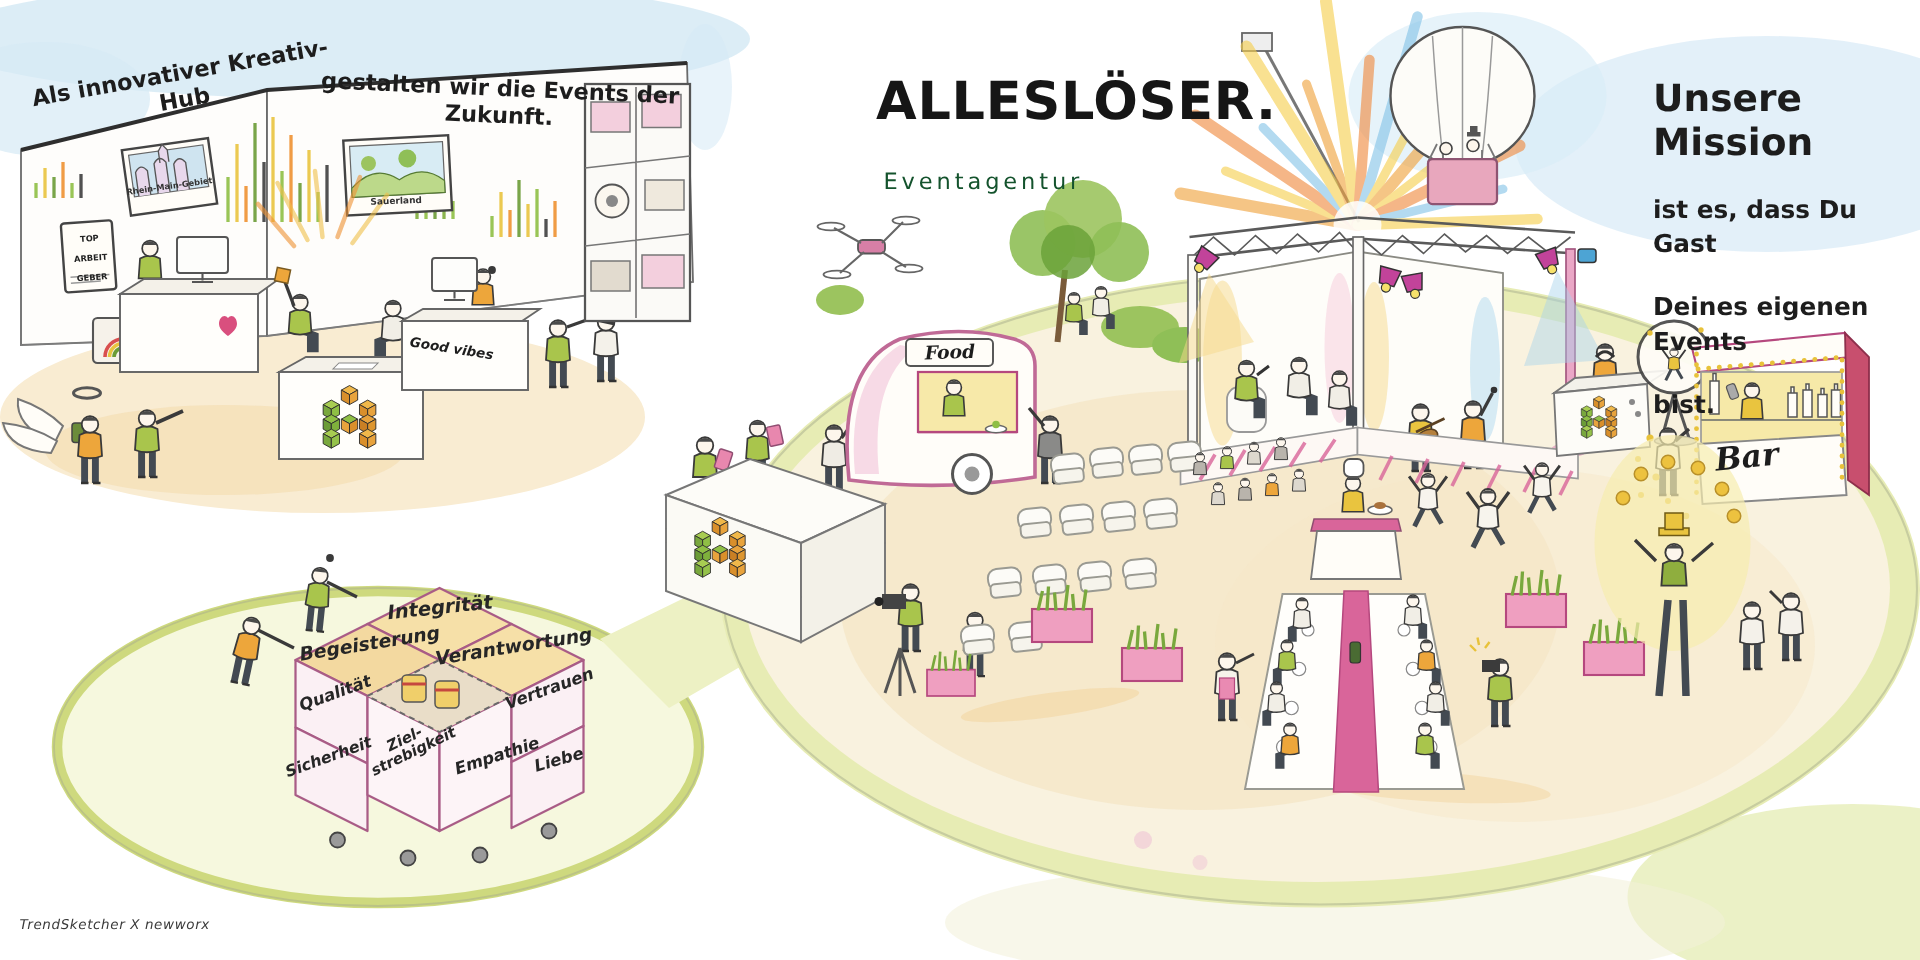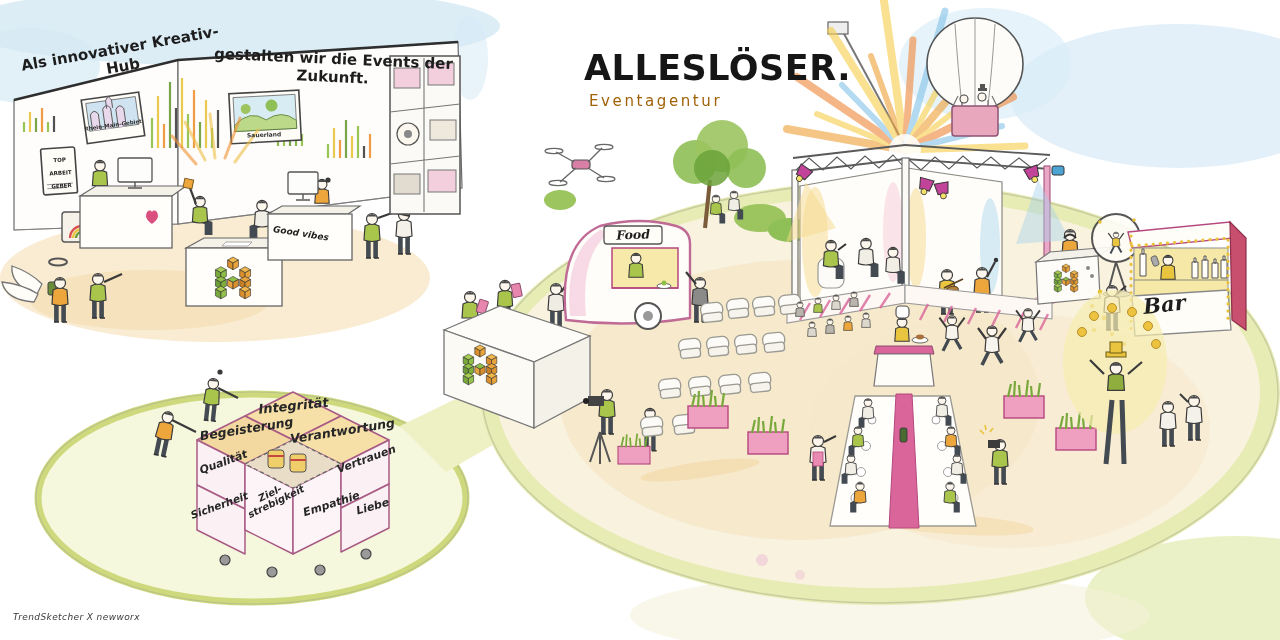--- a/index.html
+++ b/index.html
@@ -7,21 +7,21 @@
           font-family:"DejaVu Sans",sans-serif;}
   #art{position:absolute;left:0;top:0;z-index:1;}
   .txt{position:absolute;z-index:3;color:#1d1d1d;font-family:"DejaVu Sans",sans-serif;
        transform-origin:left top;white-space:pre-line;}
   .center{text-align:center;}
   .banner{font-size:15px;font-weight:700;}
   .caption{font-size:6px;font-weight:600;color:#333;}
   .award{font-size:5.5px;font-weight:800;line-height:1.2;text-align:center;color:#222;}
   .desk-sign{font-size:9px;font-style:italic;font-weight:600;}
   .logo-title{font-size:35px;font-weight:900;letter-spacing:.5px;color:#161616;}
-  .logo-sub{font-size:15px;font-weight:500;letter-spacing:2.6px;color:#a16207;}
+  .logo-sub{font-size:15px;font-weight:500;letter-spacing:2.6px;color:#14532d;margin-top:20px;}
   .mission-l1{font-size:25px;font-weight:800;}
   .mission-l{font-size:16.5px;font-weight:700;line-height:1.4;}
   .vlabel{font-size:11px;font-weight:700;font-style:italic;text-align:center;color:#262626;}
   .sign-serif{font-family:"DejaVu Serif",serif;font-style:italic;font-weight:700;}
   .credit{font-size:9px;color:#3a3a3a;letter-spacing:.4px;}
 </style>
 </head>
 <body>
 
 <div id="canvas">
@@ -577,20 +577,26 @@
   <div>TOP</div>
   <div>ARBEIT</div>
   <div>GEBER</div>
 </div>
 
 <div class="txt desk-sign" style="left:274px;top:224px;width:72px;transform:rotate(9deg);">Good vibes</div>
 
 <div class="txt logo-title" style="left:584px;top:48px;text-align:right;">ALLESLÖSER.</div>
 <div class="txt logo-sub" style="left:589px;top:92px;">Eventagentur</div>
 
+<div class="txt" style="left:1102px;top:32px;width:178px;">
+  <div class="mission-l1">Unsere Mission</div>
+  <div class="mission-l">ist es, dass Du Gast</div>
+  <div class="mission-l">Deines eigenen Events</div>
+  <div class="mission-l">bist.</div>
+</div>
 
 <div class="txt vlabel" style="left:238px;top:404px;width:110px;font-size:13px;transform:rotate(-6deg);">Integrität</div>
 <div class="txt vlabel" style="left:190px;top:430px;width:112px;font-size:12.5px;transform:rotate(-9deg);">Begeisterung</div>
 <div class="txt vlabel" style="left:286px;top:432px;width:112px;font-size:12.5px;transform:rotate(-9deg);">Verantwortung</div>
 <div class="txt vlabel" style="left:194px;top:466px;width:58px;transform:rotate(-20deg);">Qualität</div>
 <div class="txt vlabel" style="left:188px;top:510px;width:62px;font-size:10.5px;transform:rotate(-20deg);">Sicherheit</div>
 <div class="txt vlabel" style="left:242px;top:502px;width:58px;font-size:10px;line-height:1;transform:rotate(-26deg);">Ziel-strebigkeit</div>
 <div class="txt vlabel" style="left:298px;top:508px;width:66px;transform:rotate(-18deg);">Empathie</div>
 <div class="txt vlabel" style="left:334px;top:464px;width:64px;transform:rotate(-20deg);">Vertrauen</div>
 <div class="txt vlabel" style="left:344px;top:508px;width:56px;transform:rotate(-16deg);">Liebe</div>

